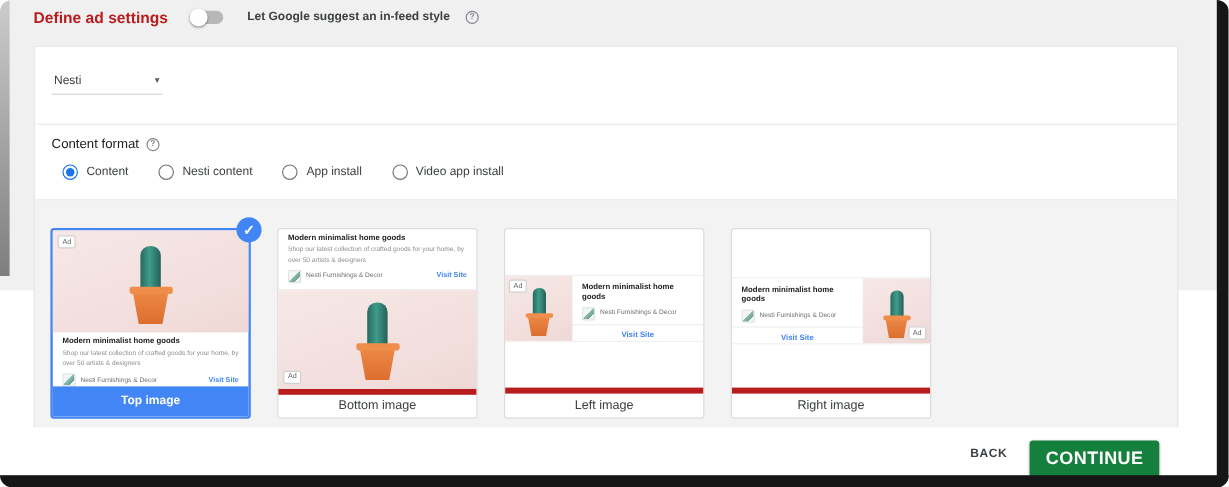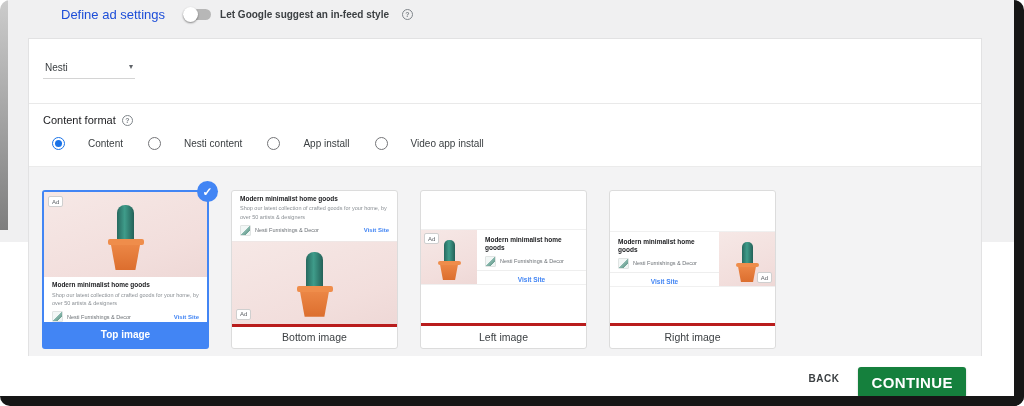--- a/index.html
+++ b/index.html
@@ -8,38 +8,38 @@
 
   
   .frame-right { position:absolute; top:0; right:0; bottom:0; width:10px; background:#161616; z-index:20; }
   .frame-bottom { position:absolute; left:0; right:0; bottom:0; height:10px; background:#161616; z-index:19; }
   .frame-left { position:absolute; left:0; top:0; width:8px; height:230px; background:linear-gradient(180deg,#cccccc,#7e7e7e); z-index:18; }
 
   .bg-gray { position:absolute; left:0; top:0; right:0; height:242px; background:#f0f0f1; }
 
   
   .header { position:absolute; left:28px; top:7px; display:flex; align-items:center; z-index:2; }
-  .title { font-size:13px; font-weight:400; color:#1d4ed8;margin-left:33px; }
+  .title { font-size:13px; font-weight:700; color:#b91c1c; }
   .toggle { position:relative; width:28px; height:15px; margin-left:18px; cursor:pointer; }
   .toggle .track { position:absolute; left:0; right:0; top:2px; height:11px; border-radius:6px; background:#b7b7b7; }
   .toggle .knob { position:absolute; left:0; top:0; width:15px; height:15px; border-radius:50%; background:#fff; box-shadow:0 1px 2px rgba(0,0,0,.45); }
-  .toggle-label { margin-left:9px; font-size:10px; font-weight:700; color:#3c4043; }
+  .toggle-label { margin-left:20px; font-size:10px; font-weight:700; color:#3c4043; }
   .help { width:11px; height:11px; border:1px solid #80868b; border-radius:50%; color:#80868b; font-size:7px; font-weight:700; display:inline-flex; align-items:center; justify-content:center; line-height:1; cursor:pointer; }
   .header .help { margin-left:13px; }
 
   
   .panel { position:absolute; left:28px; top:38px; width:954px; height:318px; background:#fff; border:1px solid #e2e2e3; z-index:1; }
   .sec-label { display:flex; align-items:center; gap:6px; font-size:11px; font-weight:500; color:#202124; }
   .row-adsize { height:64px; padding:12px 14px 0; }
   .select { position:relative; width:92px; margin-top:11px; font-size:10px; color:#3c4043; border-bottom:1px solid #d4d4d4; padding:0 2px 5px; cursor:pointer; }
   .select .caret { position:absolute; right:2px; top:0; font-size:8px; color:#5f6368; }
   .divider { border-top:1px solid #e9e9e9; }
   .row-format { height:62px; padding:10px 14px 0; }
   .radios { display:flex; align-items:center; gap:25px; margin-top:11px; padding-left:9px; }
-  .radio-item { display:flex; align-items:center; gap:23px; cursor:pointer; }
+  .radio-item { display:flex; align-items:center; gap:7px; cursor:pointer; }
   .radio { width:13px; height:13px; border:1.5px solid #747578; border-radius:50%; position:relative; flex:none; }
   .radio.sel { border-color:#1a73e8; }
   .radio.sel::after { content:""; position:absolute; inset:2px; border-radius:50%; background:#1a73e8; }
   .radio-label { font-size:10px; color:#3c4043; }
 
   
   .cards { height:190px; background:#f3f3f4; border-top:1px solid #ebebeb; display:flex; gap:22px; padding:23px 0 0 13px; }
   .card { position:relative; width:167px; height:159px; background:#fff; border:1px solid #dcdcdc; border-radius:3px; display:flex; flex-direction:column; cursor:pointer; }
   .card.selected { border:2px solid #4285f4; }
   .check { position:absolute; top:-11px; right:-11px; width:21px; height:21px; border-radius:50%; background:#4285f4; color:#fff; font-size:12px; font-weight:700; display:flex; align-items:center; justify-content:center; z-index:3; }
@@ -61,21 +61,21 @@
 
   .text-area { flex:1; padding:4px 8px 0; }
   .headline { font-size:6.5px; font-weight:700; color:#202124; line-height:1.3; }
   .desc { font-size:5.5px; color:#8a8f94; line-height:1.5; margin-top:1px; }
   .brand-row { display:flex; align-items:center; gap:4px; margin-top:4px; }
   .logo { width:11px; height:11px; flex:none; border:1px solid #e0e4e3; border-radius:1px;
           background:linear-gradient(135deg,#f2f7f6 45%,#8fbcb2 45%,#6ba092 75%,#eef4f3 75%); }
   .brand-name { font-size:5.5px; color:#6b7075; flex:1; }
   .visit { font-size:6px; font-weight:700; color:#4285f4; }
   .footer-sel { height:25px; background:#4285f4; color:#fff; font-size:10px; font-weight:600; display:flex; align-items:center; justify-content:center; }
-  .label-row { height:25px; border-top:3px solid #b91c1c; color:#3c4043; font-size:10.5px; font-weight:500; display:flex; align-items:center; justify-content:center; margin-top:auto; }
+  .label-row { height:25px; border-top:5px solid #b91c1c; color:#3c4043; font-size:10.5px; font-weight:500; display:flex; align-items:center; justify-content:center; margin-top:auto; }
   .text-area.t2 { flex:none; padding-bottom:5px; border-bottom:1px solid #efe7e6; }
 
   .spacer38 { height:38px; } .spacer40 { height:40px; }
   .adunit { display:flex; border-top:1px solid #f0f0f0; border-bottom:1px solid #f0f0f0; height:56px; }
   .unit-img { position:relative; width:56px; flex:none; display:flex; flex-direction:column; align-items:center; justify-content:flex-end; padding-bottom:4px; }
   .unit-text { flex:1; display:flex; flex-direction:column; }
   .unit-text .headline { margin:6px 8px 0; }
   .unit-text .brand-row { margin:3px 8px 3px; }
   .unit-div { border-top:1px solid #eeeeee; }
   .visit-center { text-align:center; padding:5px 0 0; font-size:6.5px; font-weight:700; color:#4285f4; }

